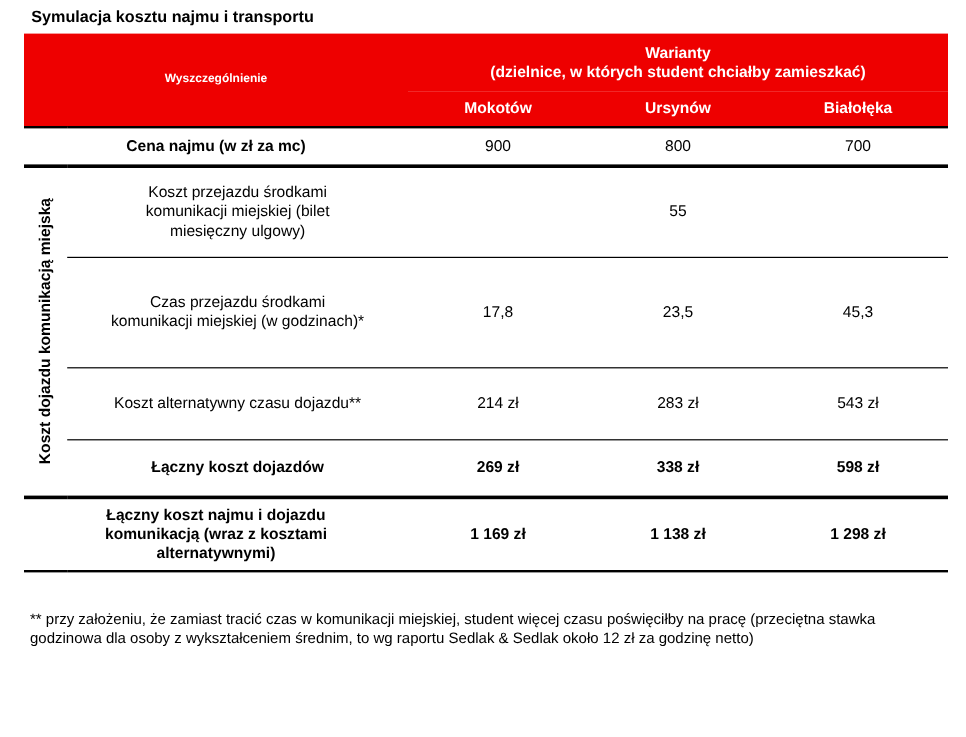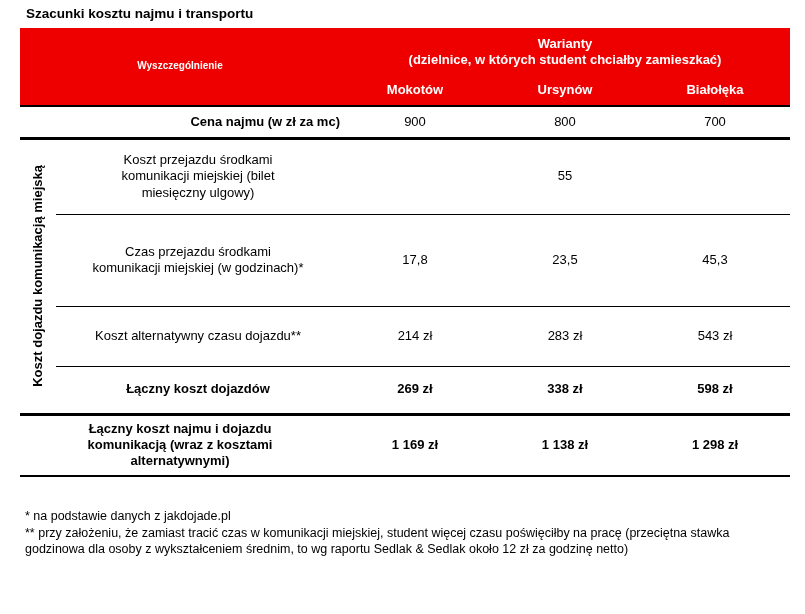--- a/index.html
+++ b/index.html
@@ -41,21 +41,21 @@
   }
   th.warianty { height: 48px; padding: 2px 6px; }
   th.wysz     { font-size: 10px; }
   th.dist     { height: 30px; font-size: 13px; }
 
   tbody.rent    { border-top: 2px solid #000; border-bottom: 3px solid #000; }
   tbody.commute { border-bottom: 3px solid #000; }
   tbody.total   { border-bottom: 2px solid #000; }
   td.sep { border-bottom: 1px solid #000; }
 
-  td.rent-label { height: 32px; font-weight: bold; text-align: right; }
+  td.rent-label { height: 32px; font-weight: bold; }
   td.desc { padding: 4px 34px; }
   .r1 { height: 76px; }
   .r2 { height: 92px; }
   .r3 { height: 60px; }
   .r4 { height: 48px; }
   .boldtxt { font-weight: bold; }
 
   td.rot-cell { padding: 0; }
   .rot-wrap {
     display: flex; align-items: center; justify-content: center;
@@ -86,21 +86,21 @@
     font-size: 12.5px;
     line-height: 1.27;
   }
   .footnote { margin-bottom: 1px; }
 </style>
 </head>
 <body>
 
 <div class="page">
 
-  <div class="title">Szacunki kosztu najmu i transportu</div>
+  <div class="title">Symulacja kosztu najmu i transportu</div>
 
   <table class="sim">
     <colgroup>
       <col class="c-rot">
         <col class="c-desc">
         <col class="c-val">
         <col class="c-val">
         <col class="c-val">
     </colgroup>
     <thead>
@@ -162,17 +162,16 @@
         <td colspan="2" class="total-label">Łączny koszt najmu i dojazdu komunikacją (wraz z kosztami alternatywnymi)</td>
         <td class="total-val">1 169 zł</td>
         <td class="total-val">1 138 zł</td>
         <td class="total-val">1 298 zł</td>
       </tr>
     </tbody>
   </table>
 
 
   <div class="footnotes">
-    <div class="footnote">* na podstawie danych z jakdojade.pl</div>
     <div class="footnote">** przy założeniu, że zamiast tracić czas w komunikacji miejskiej, student więcej czasu poświęciłby na pracę (przeciętna stawka godzinowa dla osoby z wykształceniem średnim, to wg raportu Sedlak &amp; Sedlak około 12 zł za godzinę netto)</div>
   </div>
 
 </div>
 
 </body></html>

